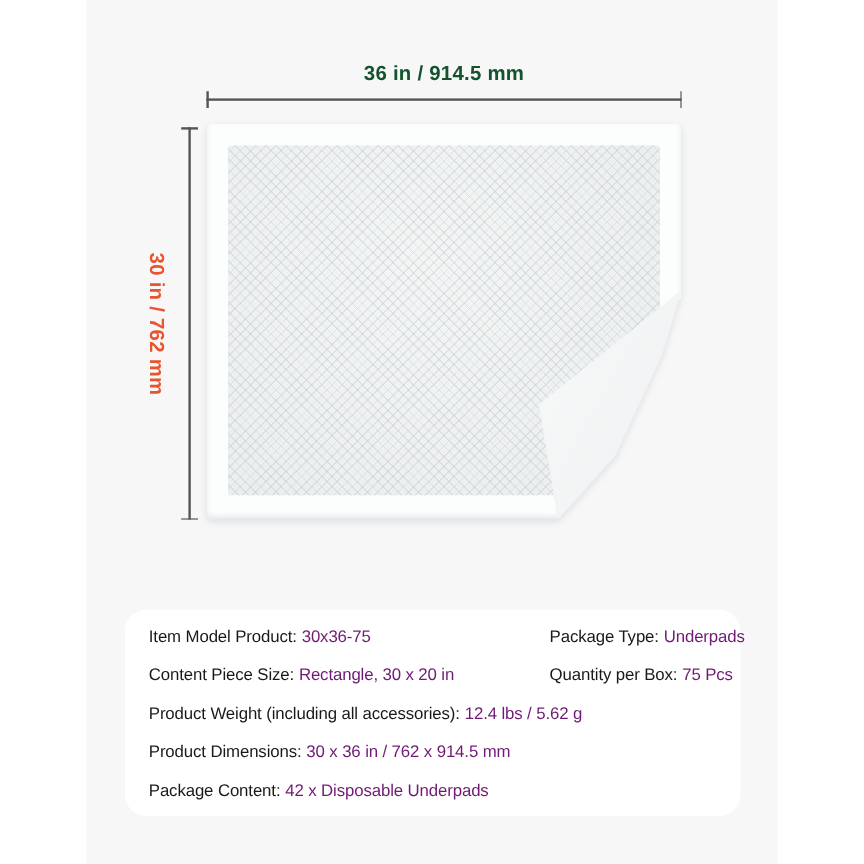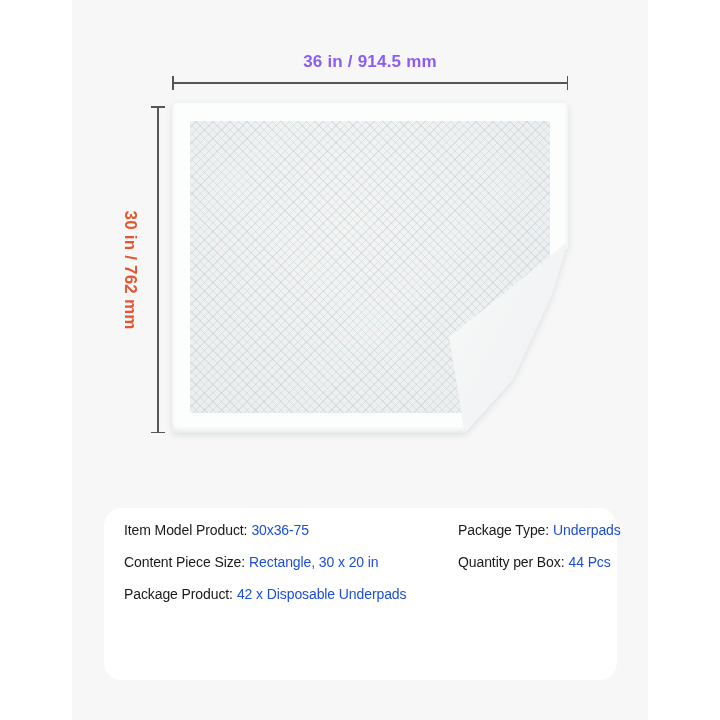--- a/index.html
+++ b/index.html
@@ -2,21 +2,21 @@
 <html><head>
 <meta charset="utf-8">
 <style>
   html,body{margin:0;padding:0;background:#ffffff;}
   .canvas{position:relative;width:720px;height:720px;background:#ffffff;overflow:hidden;
           font-family:"Liberation Sans",sans-serif;}
   .stage{position:absolute;left:72px;top:0;width:576px;height:720px;background:#f7f7f8;}
 
   
   .dim-label-h{position:absolute;left:100px;top:52px;width:396px;text-align:center;
-               font-size:17px;font-weight:700;letter-spacing:.2px;color:#8b5cf6;}
+               font-size:17px;font-weight:700;letter-spacing:.2px;color:#14532d;}
   .dim-line-h{position:absolute;left:100px;top:82px;width:396px;height:1.5px;background:#565656;}
   .dim-line-h::before,.dim-line-h::after{content:'';position:absolute;top:-6px;width:1.5px;height:14px;background:#565656;}
   .dim-line-h::before{left:0;}
   .dim-line-h::after{right:0;}
 
   .dim-label-v{position:absolute;left:58px;top:270px;white-space:nowrap;
                transform:translate(-50%,-50%) rotate(90deg);
                font-size:17px;font-weight:700;letter-spacing:.2px;color:#e8542e;}
   .dim-line-v{position:absolute;left:85px;top:106px;width:1.5px;height:327px;background:#565656;}
   .dim-line-v::before,.dim-line-v::after{content:'';position:absolute;left:-6px;width:14px;height:1.5px;background:#565656;}
@@ -39,21 +39,21 @@
             background:linear-gradient(118deg,#ffffff 18%,#fafbfb 55%,#edf0f1 100%);
             filter:drop-shadow(-6px 2px 5px rgba(96,106,111,.30));}
 
   
   .spec-panel{position:absolute;left:32px;top:508px;width:513px;height:172px;
               background:#ffffff;border-radius:18px;padding-top:6px;box-sizing:border-box;}
   .spec-row{height:32px;padding:0 20px;display:flex;align-items:center;
             font-size:14px;font-weight:500;color:#191919;letter-spacing:-.1px;}
   .spec-row.two-col{display:grid;grid-template-columns:334px 1fr;align-items:center;}
   .cell{white-space:nowrap;}
-  .val{color:#1d4ed8;margin-left:4px;margin-top:34px;}
+  .val{color:#701a75;margin-left:4px;margin-top:34px;}
 </style>
 </head>
 <body>
 
 <div class="canvas">
   <div class="stage">
 
     <div class="dim-label-h">36 in / 914.5 mm</div>
     <div class="dim-line-h"></div>
 
@@ -76,27 +76,37 @@
         <div class="cell">
           <span class="lbl">Package Type:</span><span class="val">Underpads</span>
         </div>
       </div>
 
       <div class="spec-row two-col">
         <div class="cell">
           <span class="lbl">Content Piece Size:</span><span class="val">Rectangle, 30 x 20 in</span>
         </div>
         <div class="cell">
-          <span class="lbl">Quantity per Box:</span><span class="val">44 Pcs</span>
+          <span class="lbl">Quantity per Box:</span><span class="val">75 Pcs</span>
         </div>
       </div>
 
-
+      <div class="spec-row">
+        <div class="cell">
+          <span class="lbl">Product Weight (including all accessories):</span><span class="val">12.4 lbs / 5.62 g</span>
+        </div>
+      </div>
 
       <div class="spec-row">
         <div class="cell">
-          <span class="lbl">Package Product:</span><span class="val">42 x Disposable Underpads</span>
+          <span class="lbl">Product Dimensions:</span><span class="val">30 x 36 in / 762 x 914.5 mm</span>
+        </div>
+      </div>
+
+      <div class="spec-row">
+        <div class="cell">
+          <span class="lbl">Package Content:</span><span class="val">42 x Disposable Underpads</span>
         </div>
       </div>
 
     </div>
   </div>
 </div>
 
 </body></html>

